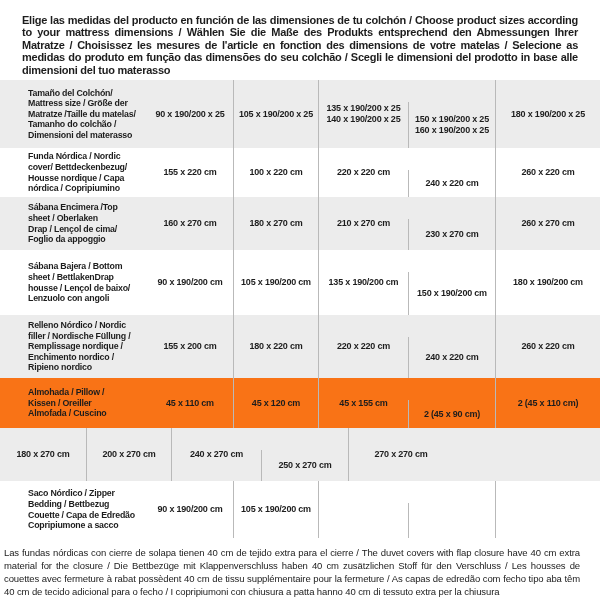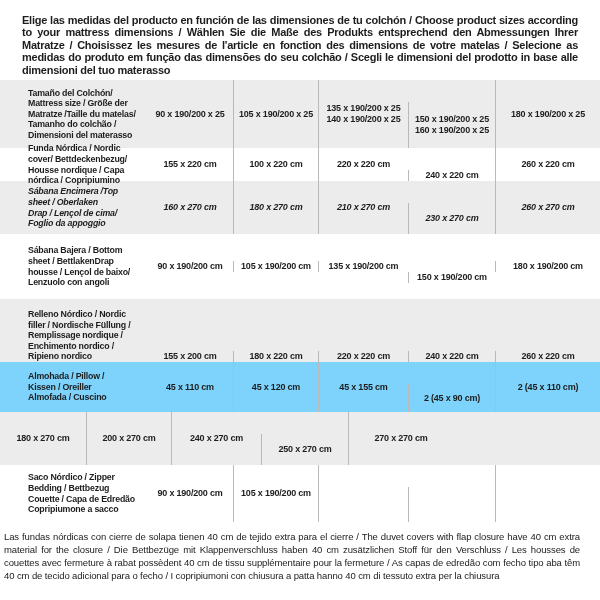--- a/index.html
+++ b/index.html
@@ -20,25 +20,25 @@
     font-size:11px;
     line-height:12.4px;
     font-weight:700;
     letter-spacing:-0.25px;
     text-align:justify;
     color:#1d1d1d;
   }
   .table{width:600px;}
   .row{display:flex;width:600px;box-sizing:border-box;}
   .r1{height:68px;background:#ececec;}
-  .r2{height:33px;background:#ffffff;}
-  .r3{height:53px;background:#ececec;font-style:italic;}
-  .r4{height:65px;background:#ffffff;align-items:center;}
-  .r5{height:63px;background:#ececec;align-items:flex-end;}
-  .r6{height:50px;background:#7dd3fc;}
+  .r2{height:49px;background:#ffffff;}
+  .r3{height:53px;background:#ececec;}
+  .r4{height:65px;background:#ffffff;}
+  .r5{height:63px;background:#ececec;}
+  .r6{height:50px;background:#f97316;}
   .r7{height:53px;background:#ececec;}
   .r8{height:57px;background:#ffffff;}
   .cell{
     box-sizing:border-box;
     display:flex;align-items:center;justify-content:center;
     white-space:pre-line;
     font-weight:700;
     letter-spacing:-0.2px;
   }
   .label{

